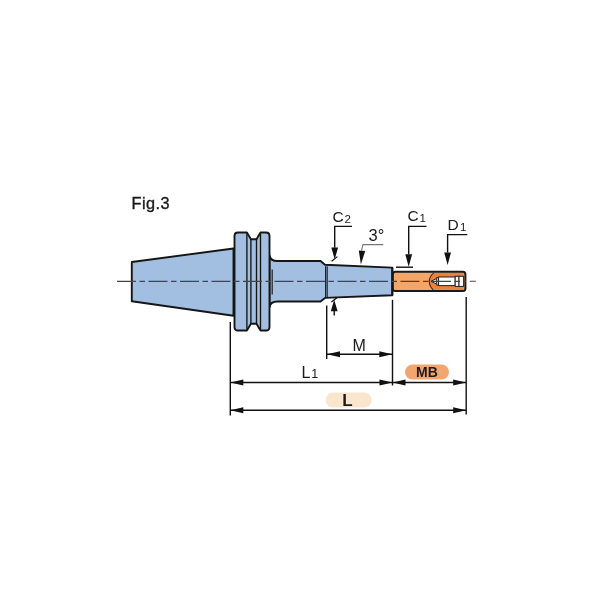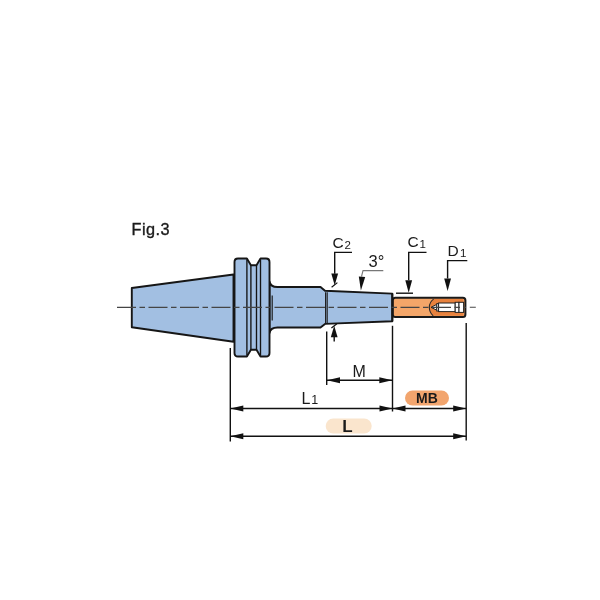--- a/index.html
+++ b/index.html
@@ -1,16 +1,16 @@
 <!DOCTYPE html>
 <html><head>
 <meta charset="utf-8">
 <style>
   html,body{margin:0;padding:0;background:#ffffff;}
-  .wrap{width:600px;height:568px;position:relative;background:#fff;margin-top:26px;}
+  .wrap{width:600px;height:568px;position:relative;background:#fff;}
   svg{display:block;}
   text{font-family:"Liberation Sans",sans-serif;fill:#1a1a1a;}
 </style>
 </head>
 <body>
 <div class="wrap">
 <svg width="600" height="600" viewBox="0 0 600 600">
 
   <text x="131.5" y="209.4" font-size="16.3" letter-spacing="0.45" stroke="#1a1a1a" stroke-width="0.35">Fig.3</text>
 

